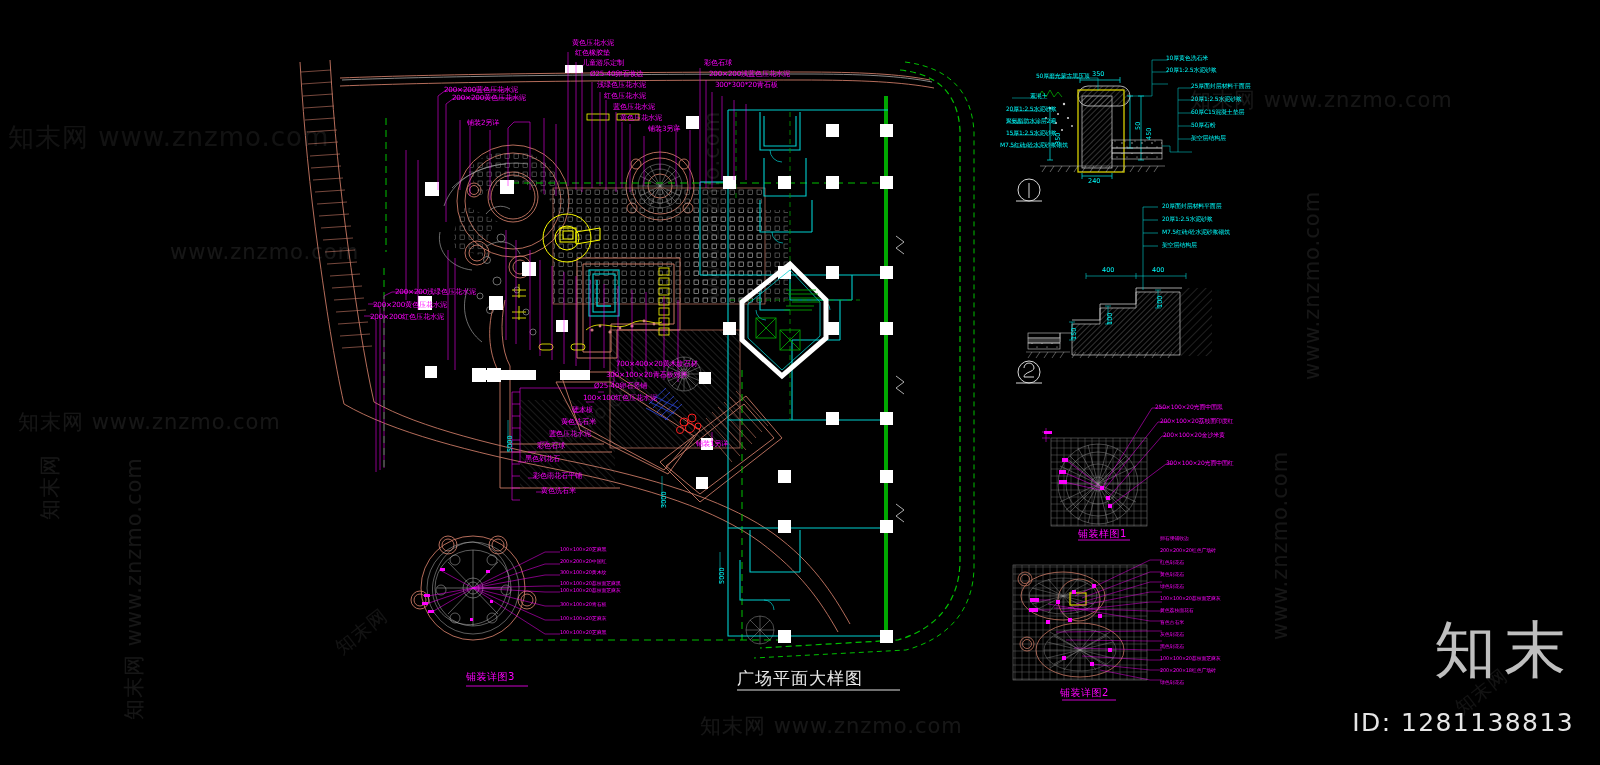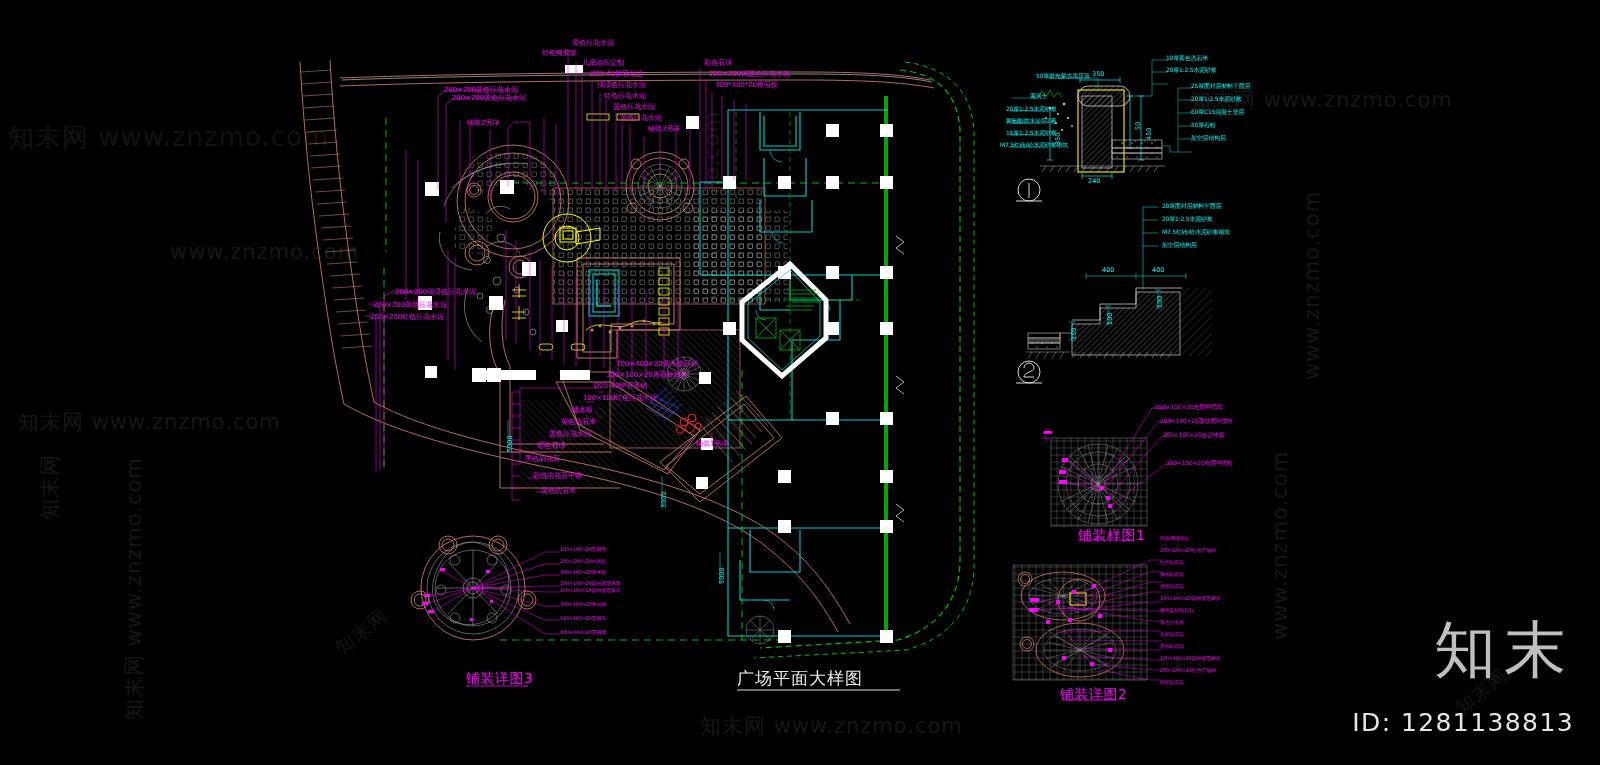--- a/index.html
+++ b/index.html
@@ -10,21 +10,21 @@
   .lay{position:absolute;left:0;top:0;width:1600px;height:765px;}
   svg.lay{pointer-events:none;}
 
   
   .anno{position:absolute;color:#ff00ff;font-size:7.2px;line-height:1.05;
         white-space:nowrap;letter-spacing:-0.2px;transform-origin:0 0;}
   .anno.sm{font-size:6px;}
   .anno.xs{font-size:5px;}
   .anno.cy{color:#00ffff;}
   .ttl{position:absolute;color:#e8e8e8;font-size:17px;letter-spacing:1px;white-space:nowrap;}
-  .dttl{position:absolute;color:#ff00ff;font-size:14px;letter-spacing:0.5px;white-space:nowrap;}
+  .dttl{position:absolute;color:#ff00ff;font-size:10px;letter-spacing:0.5px;white-space:nowrap;}
   .dim{position:absolute;color:#00ffff;font-size:6.5px;white-space:nowrap;}
   .dimv{position:absolute;color:#00ffff;font-size:6.5px;white-space:nowrap;
         transform:rotate(-90deg);transform-origin:0 0;}
 
   
   .wm{position:absolute;color:#ffffff;opacity:0.085;font-size:21px;
       white-space:nowrap;letter-spacing:1px;pointer-events:none;
       transform-origin:0 0;}
   .wm.rot{transform:rotate(-90deg);}
   .wm.big{font-size:26px;opacity:0.07;}
@@ -821,21 +821,21 @@
     <line x1="1062" y1="700" x2="1116" y2="700" stroke="#ff00ff" stroke-width="0.8"></line>
   </svg>
 
   <div>
 
     <div class="anno" style="left:444px;top:86px">200×200蓝色压花水泥</div>
     <div class="anno" style="left:452px;top:94px">200×200黄色压花水泥</div>
     <div class="anno" style="left:467px;top:119px">铺装2另详</div>
 
     <div class="anno" style="left:572px;top:39px">黄色压花水泥</div>
-    <div class="anno" style="left:542px;top:49px">红色橡胶垫</div>
+    <div class="anno" style="left:575px;top:49px">红色橡胶垫</div>
     <div class="anno" style="left:582px;top:59px">儿童游乐定制</div>
     <div class="anno" style="left:590px;top:70px">Ø25-40卵石收边</div>
     <div class="anno" style="left:597px;top:81px">浅绿色压花水泥</div>
     <div class="anno" style="left:604px;top:92px">红色压花水泥</div>
     <div class="anno" style="left:613px;top:103px">蓝色压花水泥</div>
     <div class="anno" style="left:620px;top:114px">黄色压花水泥</div>
     <div class="anno" style="left:648px;top:125px">铺装3另详</div>
 
     <div class="anno" style="left:704px;top:59px">彩色石球</div>
     <div class="anno" style="left:709px;top:70px">200×200浅蓝色压花水泥</div>

